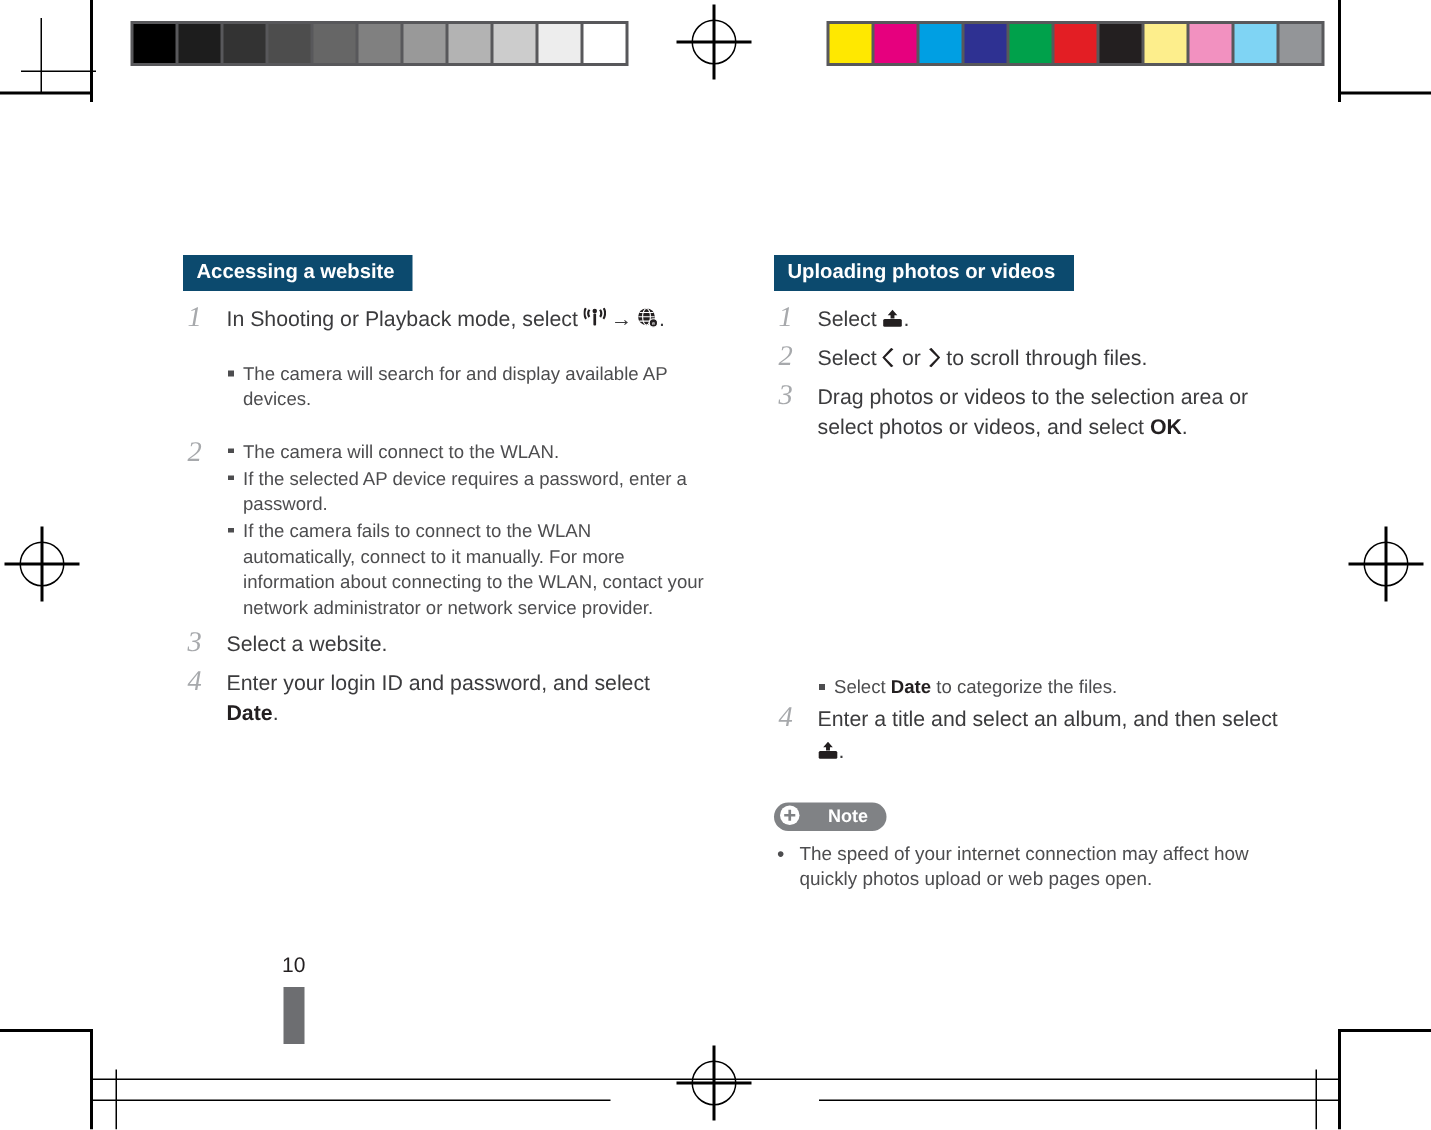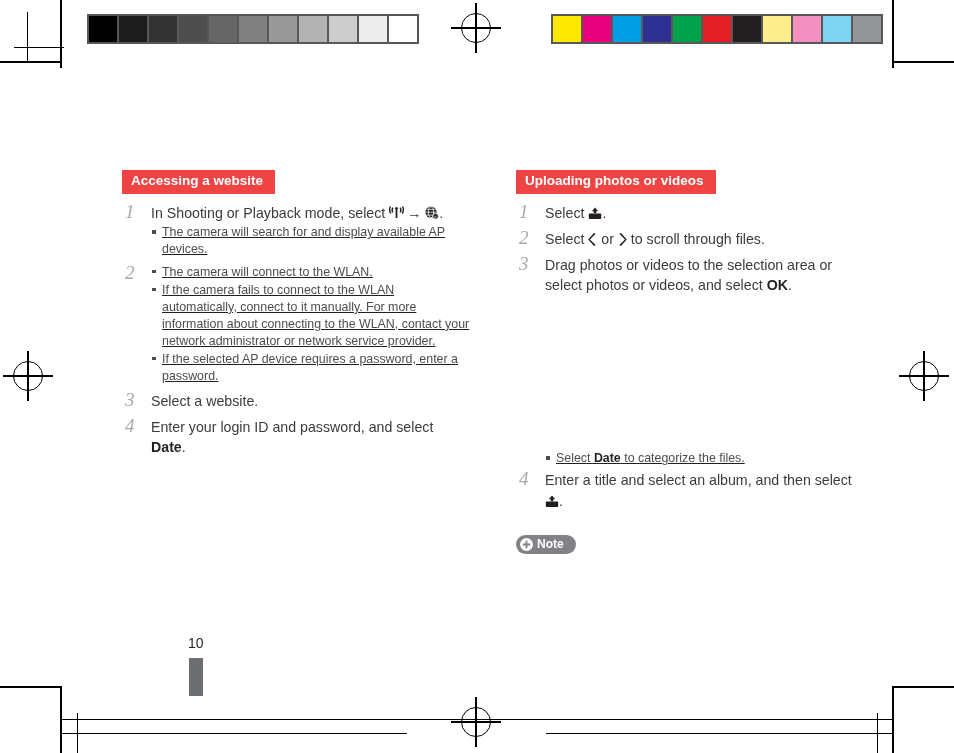--- a/index.html
+++ b/index.html
@@ -61,21 +61,21 @@
     color: #231f20;
     white-space: nowrap;
   }
 
   .column { position: absolute; top: 170px; width: 348px; }
   #col-left  { left: 122px; }
   #col-right { left: 516px; }
 
   .section-head {
     display: inline-block;
-    background: #ef4444;
+    background: #0c4a6e;
     color: #ffffff;
     font-size: 13.5px;
     font-weight: bold;
     padding: 4px 12px 5px 9px;
     line-height: 1.1;
   }
 
   ol.steps {
     list-style: none;
     margin: 9px 0 0 0;
@@ -101,23 +101,22 @@
   }
   .step-text {
     font-size: 14.2px;
     line-height: 1.42;
     color: #3b3b3d;
   }
   .step-text b { font-weight: bold; color: #231f20; }
 
   ul.sublist {
     list-style: none;
-    margin: 1px 0 0 0;
+    margin: 18px 0 0 0;
     padding: 0;
-    text-decoration: underline;
   }
   ul.sublist > li {
     position: relative;
     padding-left: 11px;
     font-size: 12.4px;
     line-height: 1.37;
     color: #4d4d4f;
     margin-top: 1px;
   }
   ul.sublist > li::before {
@@ -132,21 +131,21 @@
   ul.sublist b { font-weight: bold; color: #231f20; }
 
   
   .ic { display: inline-block; vertical-align: -2px; }
   .ic svg { display: block; }
 
   
   .note-badge {
     display: inline-flex;
     align-items: center;
-    gap: 4px;
+    gap: 19px;
     background: #808285;
     color: #fff;
     border-radius: 11px;
     padding: 2px 12px 3px 4px;
     font-size: 12px;
     font-weight: bold;
   }
   .note-badge .dot {
     width: 13px; height: 13px;
     border-radius: 50%;
@@ -299,22 +298,22 @@
               </svg></span><span>.</span>
         </div>
         <ul class="sublist">
           <li>The camera will search for and display available AP devices.</li>
         </ul>
       </li>
 
       <li>
         <ul class="sublist">
           <li>The camera will connect to the WLAN.</li>
+          <li>If the selected AP device requires a password, enter a password.</li>
           <li>If the camera fails to connect to the WLAN automatically, connect to it manually. For more information about connecting to the WLAN, contact your network administrator or network service provider.</li>
-          <li>If the selected AP device requires a password, enter a password.</li>
         </ul>
       </li>
 
       <li>
         <div class="step-text">Select a website.</div>
       </li>
 
       <li>
         <div class="step-text">
           <span>Enter your login ID and password, and select </span><b>Date</b><span>.</span>
@@ -385,20 +384,21 @@
     <div style="margin-top:24px;">
       <div class="note-badge">
         <span class="dot">
           <svg width="9" height="9" viewBox="0 0 9 9">
               <path d="M3.6 0.8 H5.4 V3.6 H8.2 V5.4 H5.4 V8.2 H3.6 V5.4 H0.8 V3.6 H3.6 Z" fill="#808285"></path>
             </svg>
         </span>
         <span>Note</span>
       </div>
       <ul class="note-list">
+        <li>The speed of your internet connection may affect how quickly photos upload or web pages open.</li>
       </ul>
     </div>
   </div>
 
   <div class="page-number">10</div>
   <div class="page-tab"></div>
 </div>
 
 <div class="footer-line"></div>
 <div class="footer-text" id="footer-file">ST5500_QSM_AMERICA.indb   10</div>

